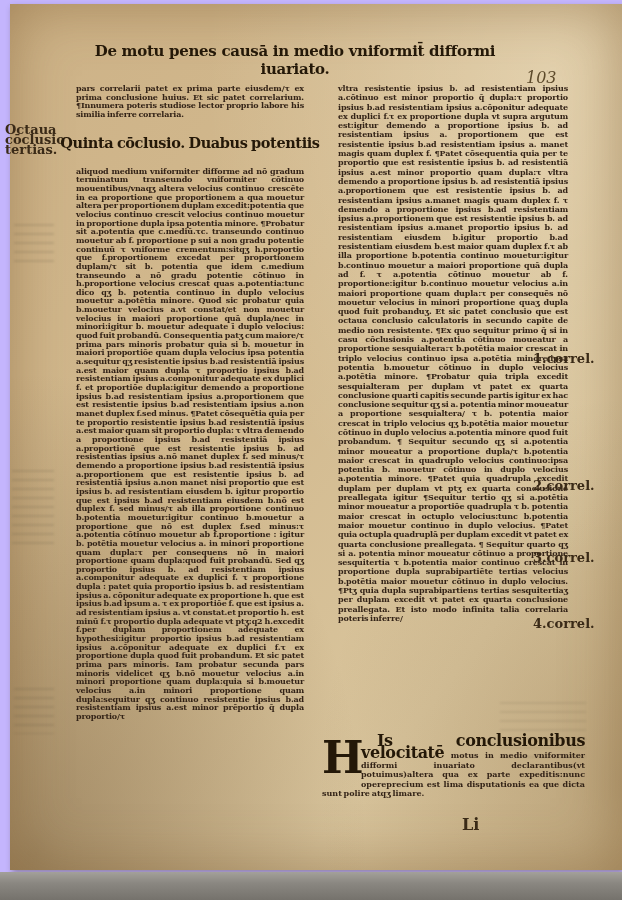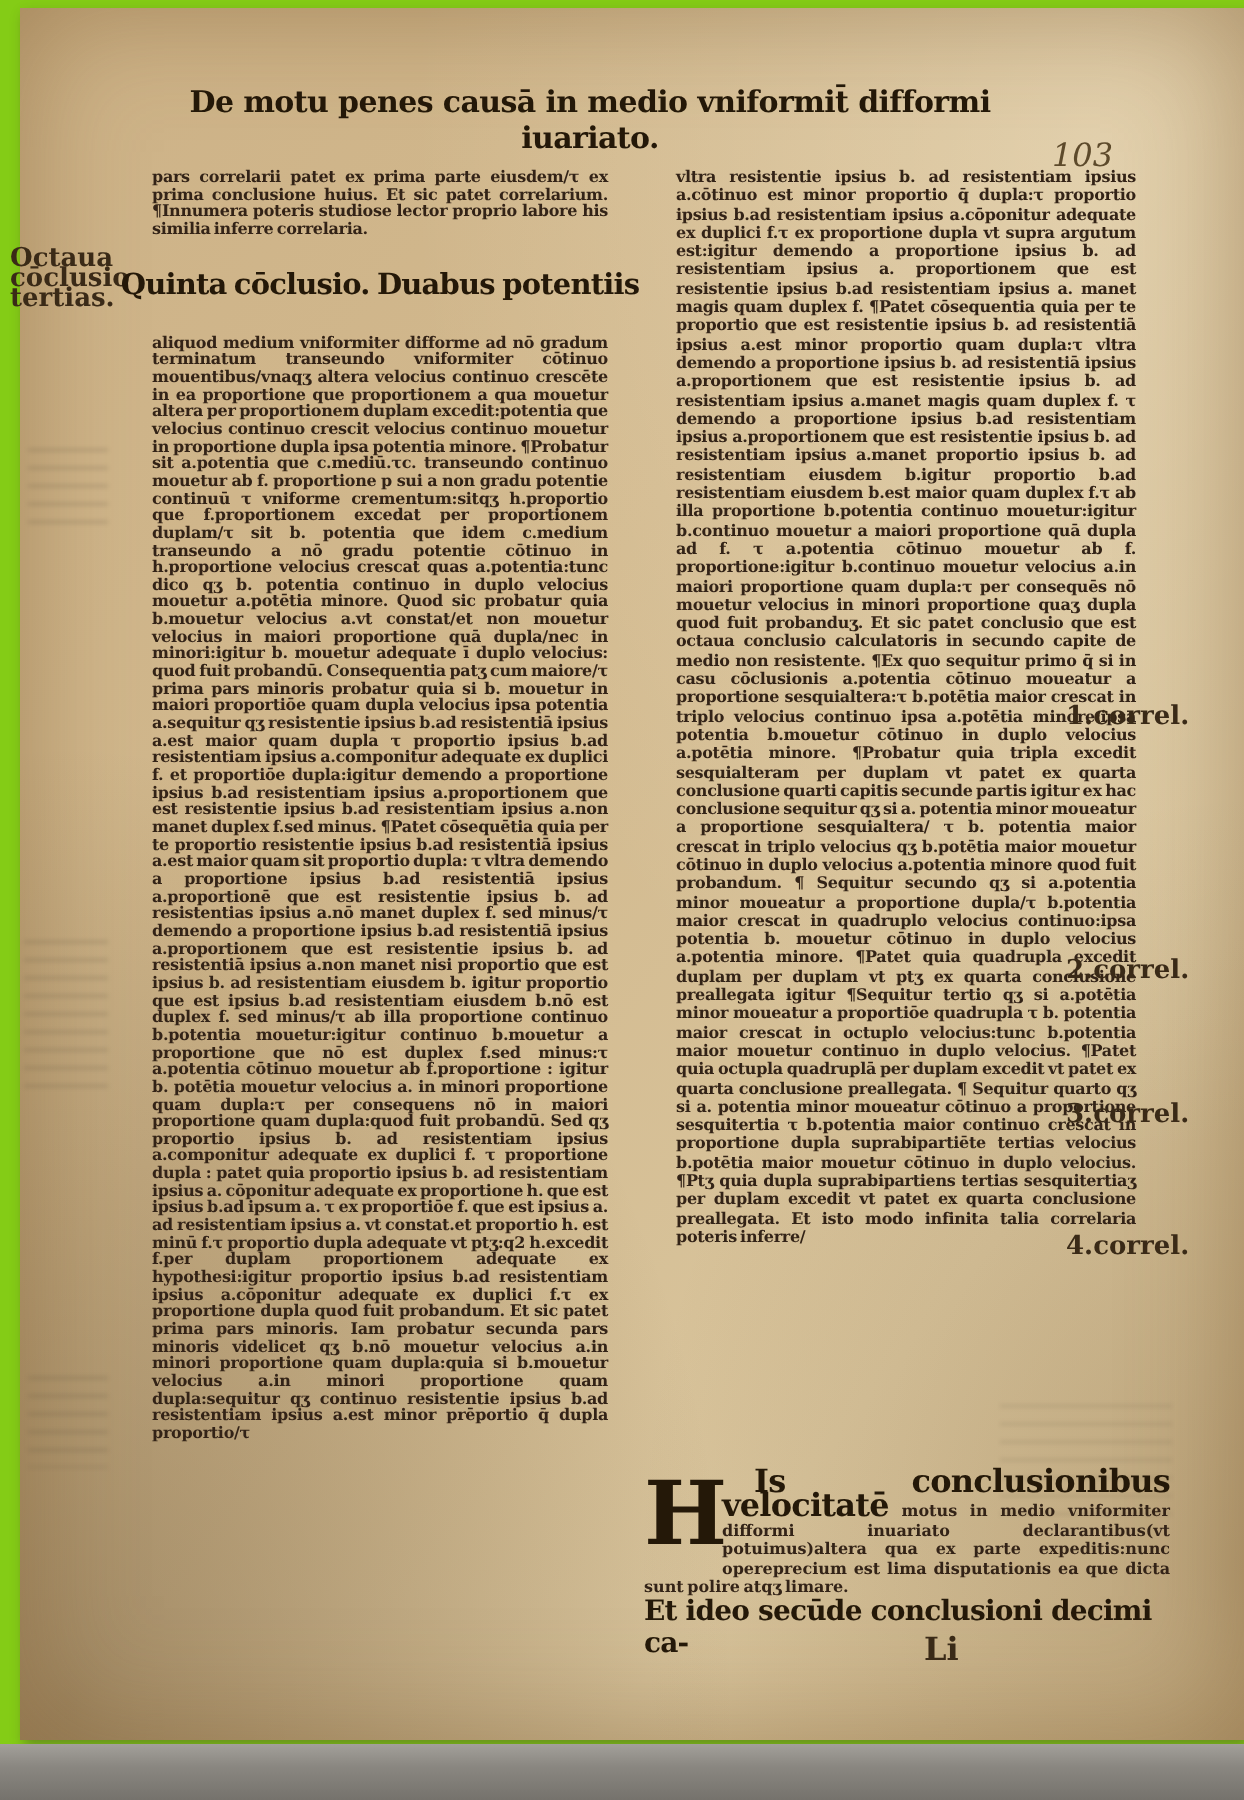--- a/index.html
+++ b/index.html
@@ -1,17 +1,17 @@
 <!DOCTYPE html>
 <html><head>
 <meta charset="utf-8">
 <style>
   html,body{margin:0;padding:0;}
   body{background:#f2f1ec;font-family:"DejaVu Serif", serif;}
-  #canvas{position:relative;width:622px;height:900px;overflow:hidden;background:#84cc16;}
+  #canvas{position:relative;width:622px;height:900px;overflow:hidden;background:#c4b5fd;}
 
   
   #paper{
     position:absolute;left:10px;top:4px;width:612px;height:866px;
     background:
       radial-gradient(ellipse at 88% 8%, rgba(255,248,225,0.35), transparent 45%),
       radial-gradient(ellipse at 4% 98%, rgba(80,55,25,0.38), transparent 40%),
       radial-gradient(ellipse at 100% 90%, rgba(110,80,40,0.25), transparent 35%),
       linear-gradient(128deg,#cdb287 0%,#d2b98e 40%,#d9c59d 75%,#d3bd93 100%);
     box-shadow: inset 0 0 60px rgba(110,75,30,.45), 2px 3px 6px rgba(60,50,40,.4);
@@ -90,20 +90,19 @@
   <div id="col-right" class="abs col bodytext">
     <p>vltra resistentie ipsius b. ad resistentiam ipsius a.cōtinuo est minor proportio q̄ dupla:τ proportio ipsius b.ad resistentiam ipsius a.cōponitur adequate ex duplici f.τ ex proportione dupla vt supra argutum est:igitur demendo a proportione ipsius b. ad resistentiam ipsius a. proportionem que est resistentie ipsius b.ad resistentiam ipsius a. manet magis quam duplex f. ¶Patet cōsequentia quia per te proportio que est resistentie ipsius b. ad resistentiā ipsius a.est minor proportio quam dupla:τ vltra demendo a proportione ipsius b. ad resistentiā ipsius a.proportionem que est resistentie ipsius b. ad resistentiam ipsius a.manet magis quam duplex f. τ demendo a proportione ipsius b.ad resistentiam ipsius a.proportionem que est resistentie ipsius b. ad resistentiam ipsius a.manet proportio ipsius b. ad resistentiam eiusdem b.igitur proportio b.ad resistentiam eiusdem b.est maior quam duplex f.τ ab illa proportione b.potentia continuo mouetur:igitur b.continuo mouetur a maiori proportione quā dupla ad f. τ a.potentia cōtinuo mouetur ab f. proportione:igitur b.continuo mouetur velocius a.in maiori proportione quam dupla:τ per consequēs nō mouetur velocius in minori proportione quaʒ dupla quod fuit probanduʒ. Et sic patet conclusio que est octaua conclusio calculatoris in secundo capite de medio non resistente. ¶Ex quo sequitur primo q̄ si in casu cōclusionis a.potentia cōtinuo moueatur a proportione sesquialtera:τ b.potētia maior crescat in triplo velocius continuo ipsa a.potētia minore:ipsa potentia b.mouetur cōtinuo in duplo velocius a.potētia minore. ¶Probatur quia tripla excedit sesquialteram per duplam vt patet ex quarta conclusione quarti capitis secunde partis igitur ex hac conclusione sequitur qʒ si a. potentia minor moueatur a proportione sesquialtera/ τ b. potentia maior crescat in triplo velocius qʒ b.potētia maior mouetur cōtinuo in duplo velocius a.potentia minore quod fuit probandum. ¶ Sequitur secundo qʒ si a.potentia minor moueatur a proportione dupla/τ b.potentia maior crescat in quadruplo velocius continuo:ipsa potentia b. mouetur cōtinuo in duplo velocius a.potentia minore. ¶Patet quia quadrupla excedit duplam per duplam vt ptʒ ex quarta conclusione preallegata igitur ¶Sequitur tertio qʒ si a.potētia minor moueatur a proportiōe quadrupla τ b. potentia maior crescat in octuplo velocius:tunc b.potentia maior mouetur continuo in duplo velocius. ¶Patet quia octupla quadruplā per duplam excedit vt patet ex quarta conclusione preallegata. ¶ Sequitur quarto qʒ si a. potentia minor moueatur cōtinuo a proportione sesquitertia τ b.potentia maior continuo crescat in proportione dupla suprabipartiēte tertias velocius b.potētia maior mouetur cōtinuo in duplo velocius. ¶Ptʒ quia dupla suprabipartiens tertias sesquitertiaʒ per duplam excedit vt patet ex quarta conclusione preallegata. Et isto modo infinita talia correlaria poteris inferre/</p>
   </div>
 
 
   <div id="dropcap-para" class="abs">
     <span id="dropcap">H</span><span class="lead">Is conclusionibus velocitatē</span>
     <span>motus in medio vniformiter difformi inuariato declarantibus(vt potuimus)altera qua ex parte expeditis:nunc opereprecium est lima disputationis ea que dicta sunt polire atqʒ limare.</span>
   </div>
 
-  <div id="closing-line" class="abs">Et ideo secūde conclusioni decimi ca-</div>
   <div id="signature" class="abs">Li</div>
 
   <div class="abs margin-note corr" style="top:354px;">1.correl.</div>
   <div class="abs margin-note corr" style="top:481px;">2.correl.</div>
   <div class="abs margin-note corr" style="top:553px;">3.correl.</div>
   <div class="abs margin-note corr" style="top:619px;">4.correl.</div>
 </div>
 
 </body></html>

